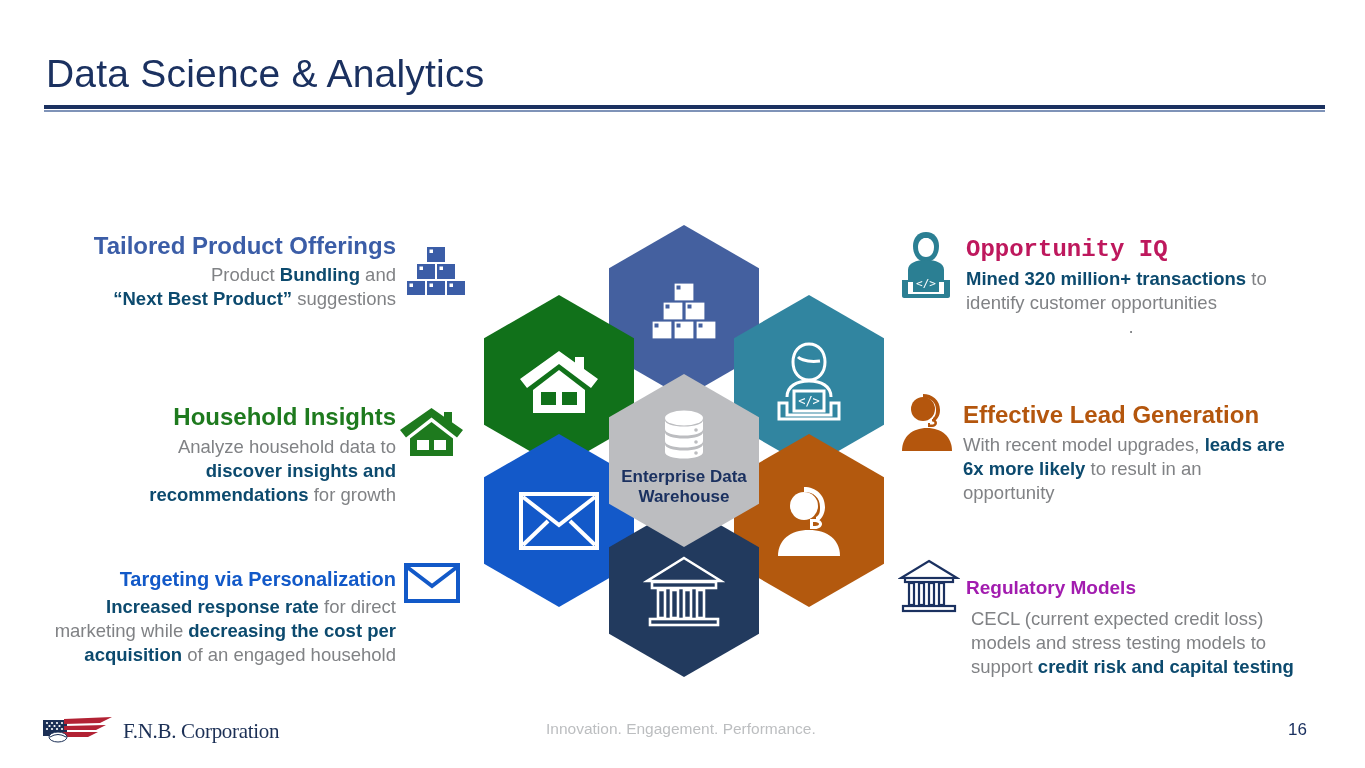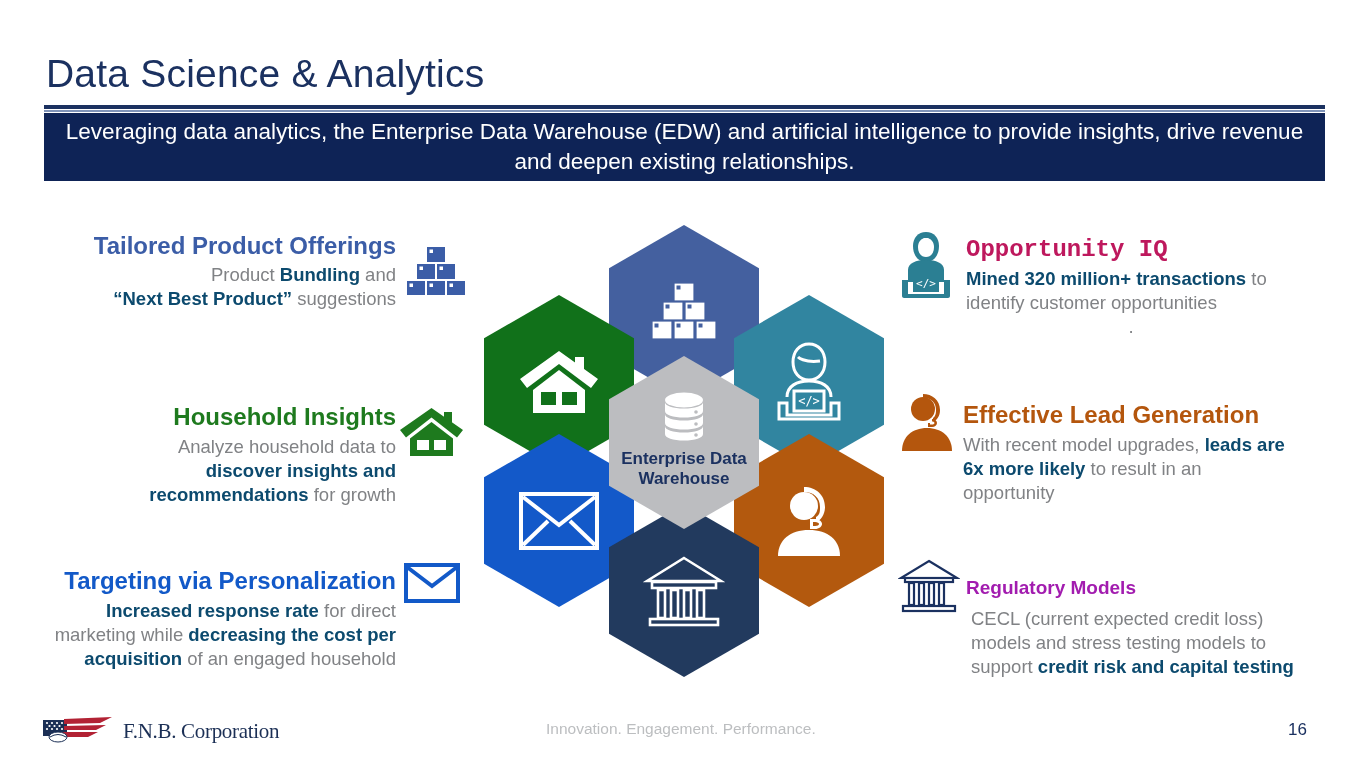--- a/index.html
+++ b/index.html
@@ -48,21 +48,21 @@
   
   #blk-tailored{left:60px;top:233px;width:336px;}
   #blk-tailored .head{font-size:24px;color:#3b5da7;}
   #blk-tailored .body{margin-top:4px;}
 
   #blk-household{left:128px;top:404px;width:268px;}
   #blk-household .head{font-size:24px;color:#1e7a1e;}
   #blk-household .body{margin-top:5px;}
 
   #blk-targeting{left:34px;top:568px;width:362px;}
-  #blk-targeting .head{font-size:24px;color:#1259c8;}
+  #blk-targeting .head{font-size:20px;color:#1259c8;}
   #blk-targeting .body{margin-top:5px;}
 
   
   #blk-opportunity{left:966px;top:237px;width:330px;}
   #blk-opportunity .head{font-size:24px;color:#be185d;font-family:Liberation Mono, monospace;}
   #blk-opportunity .body{margin-top:4px;}
   #blk-opportunity .trail{color:#808285;font-size:18.5px;line-height:24px;text-align:center;}
 
   #blk-lead{left:963px;top:402px;width:330px;}
   #blk-lead .head{font-size:24px;color:#b4560d;}
@@ -89,21 +89,21 @@
     display:flex;align-items:center;justify-content:center;
     flex-direction:column;
   }
   .hex svg{display:block;}
   #hx-top{left:131px;top:3px;background:#44609f;}
   #hx-tl{left:6px;top:73px;background:#11711a;}
   #hx-tr{left:256px;top:73px;background:#3185a0;}
   #hx-bl{left:6px;top:212px;background:#1359c9;}
   #hx-br{left:256px;top:212px;background:#b3590e;}
   #hx-bottom{left:131px;top:282px;background:#223a5e;}
-  #hx-center{left:131px;top:134px;background:#bcbdc0;}
+  #hx-center{left:131px;top:152px;background:#bcbdc0;}
   #hx-center .dbwrap{margin-top:-6px;}
   #hx-center .ctext{
     margin-top:6px;color:#1b3160;font-weight:bold;font-size:17px;
     line-height:20px;text-align:center;
   }
 
   
   .footer-tag{
     position:absolute;left:546px;top:720px;
     color:#bcbec0;font-size:15.5px;
@@ -120,23 +120,20 @@
 </style>
 </head>
 <body>
 
 <div class="slide">
 
   <div class="title">Data Science &amp; Analytics</div>
   <div class="rule"></div>
   <div class="rule2"></div>
 
-  <div class="banner">
-    <span>Leveraging data analytics, the Enterprise Data Warehouse (EDW) and artificial intelligence to provide insights, drive revenue and deepen existing relationships.</span>
-  </div>
 
   <div class="block left" id="blk-tailored">
     <div class="head">Tailored Product Offerings</div>
     <div class="body">
       <span>Product </span><b>Bundling</b><span> and</span><br>
       <b>“Next Best Product”</b><span> suggestions</span>
     </div>
   </div>
   <div class="sideicon" id="ic-blocks">
     <svg width="60" height="50" viewBox="0 0 60 50">

